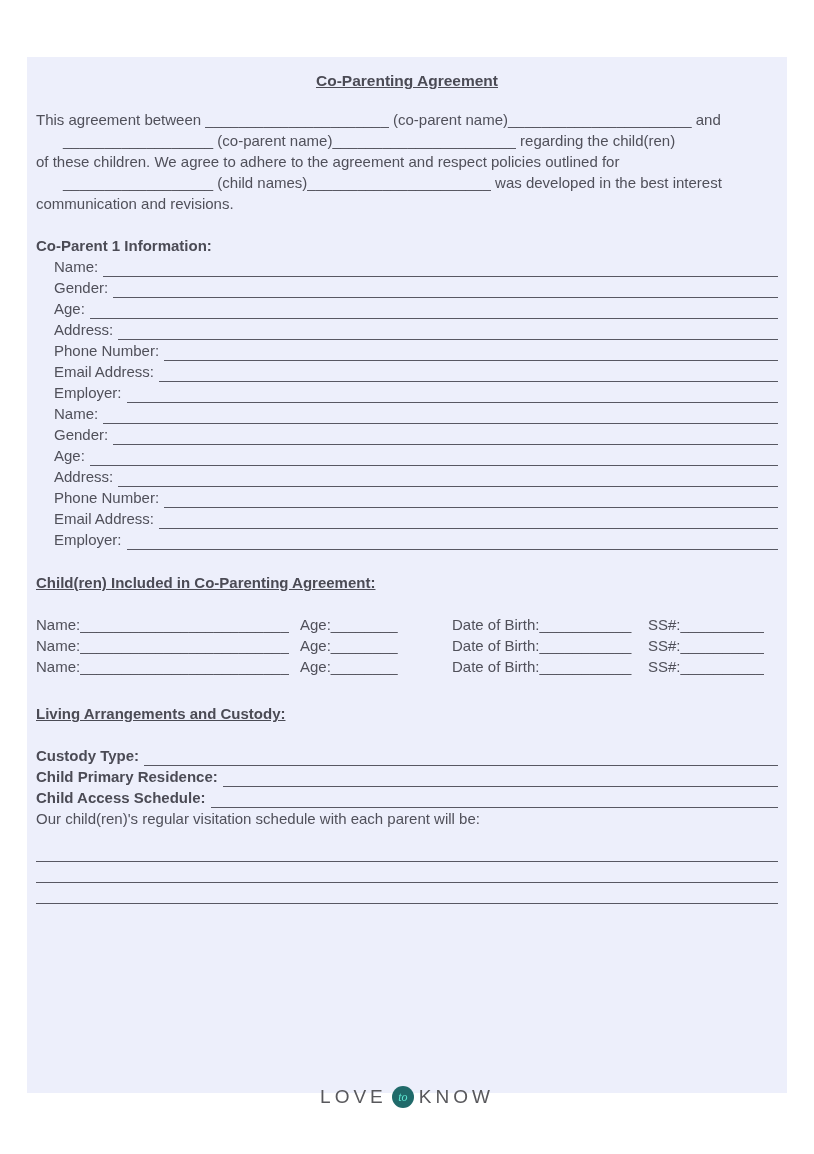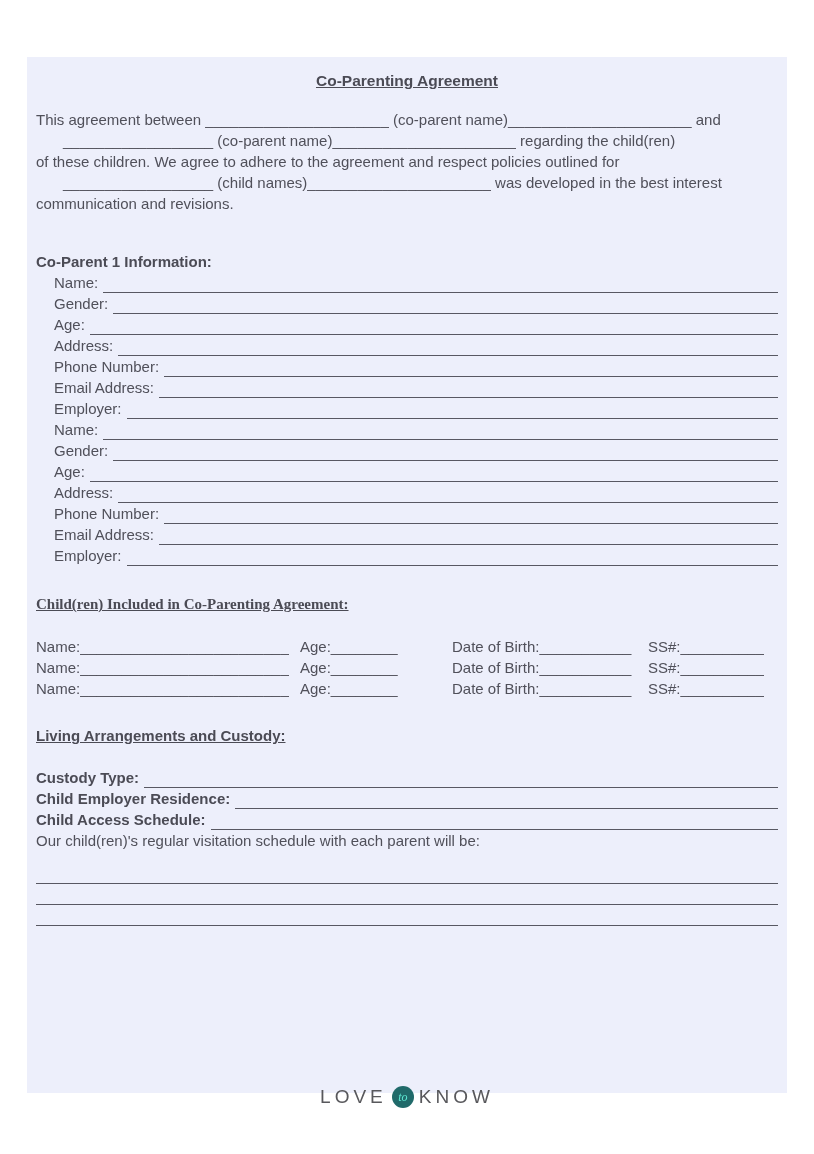--- a/index.html
+++ b/index.html
@@ -32,21 +32,21 @@
     text-align: center;
     text-decoration: underline;
     color: #4b4b55;
   }
   .intro { margin: 18px 0 0 0; }
   .intro-line { line-height: 21px; white-space: nowrap; overflow: hidden; }
   .intro-line.indent { padding-left: 27px; }
 
   .section-heading {
     font-weight: bold;
-    margin-top: 37px;
+    margin-top: 21px;
     line-height: 21px;
     color: #4b4b55;
   }
   .section-heading.underlined { text-decoration: underline; }
 
   .field-row {
     display: flex;
     align-items: flex-end;
     height: 21px;
     padding-left: 18px;
@@ -184,21 +184,21 @@
       <div class="field-row">
         <span class="field-label">Email Address:</span>
         <span class="blank-fill"></span>
       </div>
       <div class="field-row">
         <span class="field-label">Employer:</span>
         <span class="blank-fill"></span>
       </div>
     </div>
 
-    <div class="section-heading underlined" style="margin-top:28px;font-family:Liberation Serif, serif;">Child(ren) Included in Co-Parenting Agreement:</div>
+    <div class="section-heading underlined" style="margin-top:22px;">Child(ren) Included in Co-Parenting Agreement:</div>
 
     <div class="children-table">
       <div class="child-row">
         <span class="cell cell-name">Name:_________________________</span>
         <span class="cell cell-age">Age:________</span>
         <span class="cell cell-dob">Date of Birth:___________</span>
         <span class="cell cell-ss">SS#:__________</span>
       </div>
       <div class="child-row">
         <span class="cell cell-name">Name:_________________________</span>
@@ -215,21 +215,21 @@
     </div>
 
     <div class="section-heading underlined" style="margin-top:26px;">Living Arrangements and Custody:</div>
 
     <div class="living-block">
       <div class="living-row">
         <span class="living-label">Custody Type:</span>
         <span class="blank-fill"></span>
       </div>
       <div class="living-row">
-        <span class="living-label">Child Employer Residence:</span>
+        <span class="living-label">Child Primary Residence:</span>
         <span class="blank-fill"></span>
       </div>
       <div class="living-row">
         <span class="living-label">Child Access Schedule:</span>
         <span class="blank-fill"></span>
       </div>
       <div class="plain-line">Our child(ren)'s regular visitation schedule with each parent will be:</div>
     </div>
 
     <div class="blank-rows">

